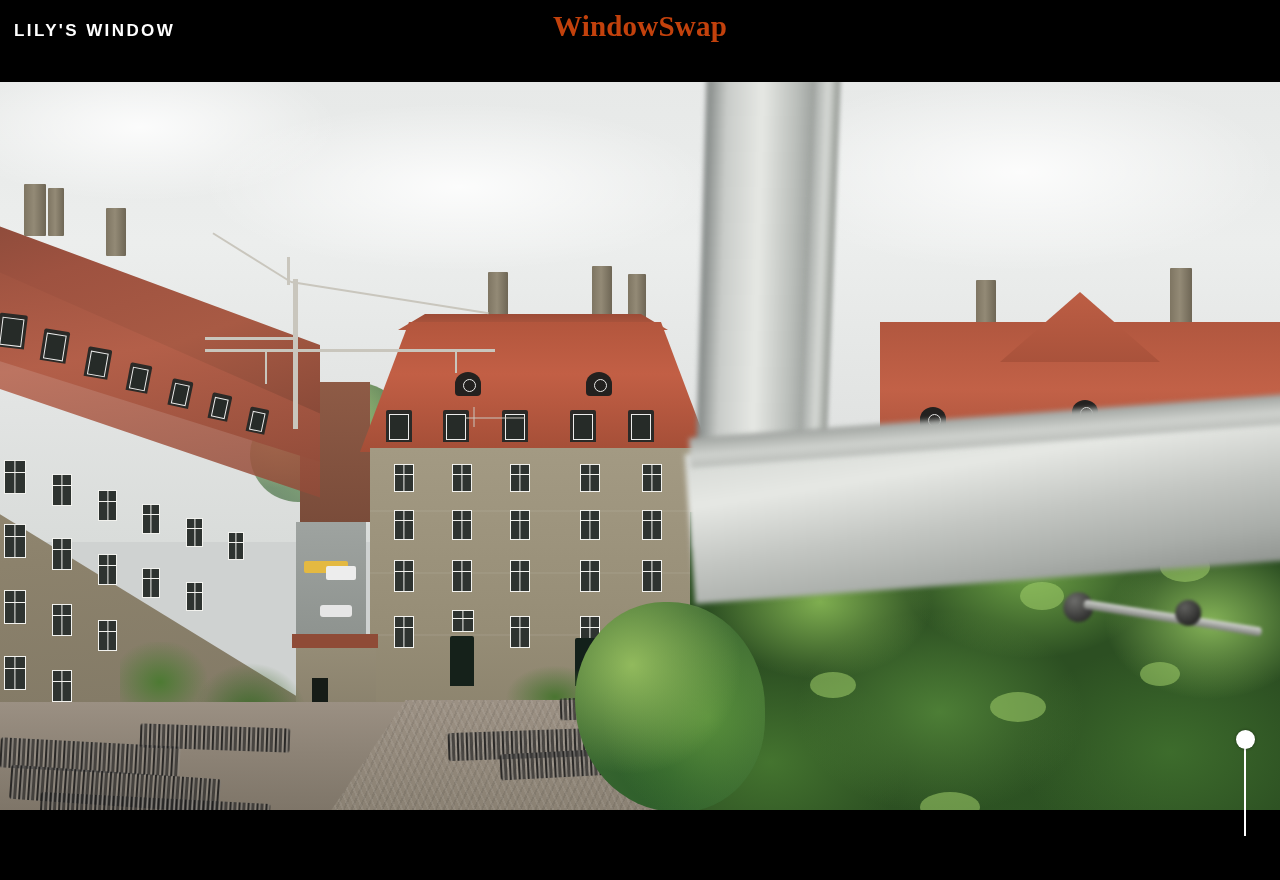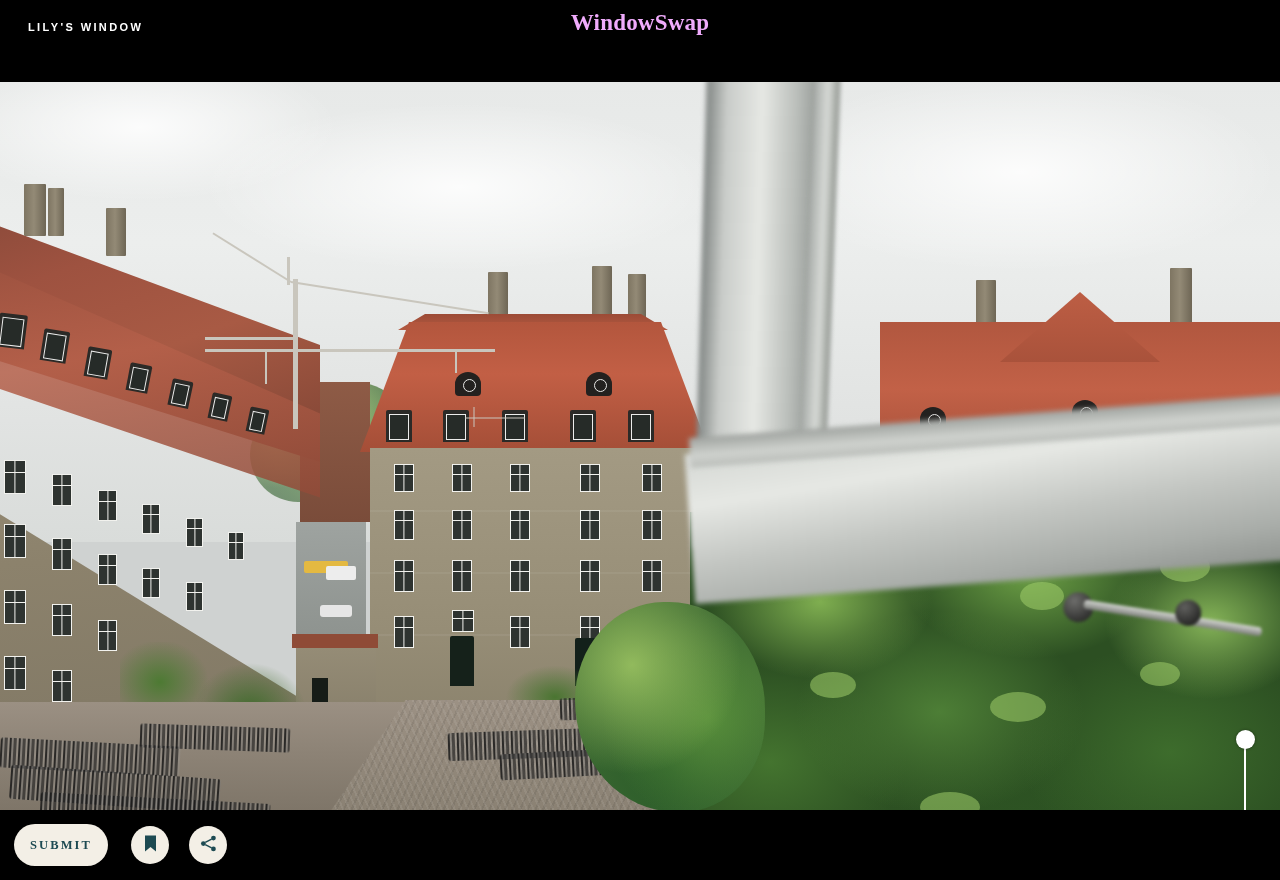--- a/index.html
+++ b/index.html
@@ -17,34 +17,34 @@
   }
 
   
   #header {
     position: absolute; top: 0; left: 0;
     width: 1280px; height: 82px;
     background: #000000;
     z-index: 40;
   }
   #brand-label {
-    position: absolute; left: 28px; top: 21px;
+    position: absolute; left: 14px; top: 21px;
     color: #ffffff;
-    font-size: 11px;
+    font-size: 17px;
     font-weight: 700;
     letter-spacing: 2.4px;
     font-family: "Liberation Sans", sans-serif;
     text-align: center;
   }
   #logo {
     position: absolute; left: 0; right: 0; top: 10px;
     text-align: center;
-    color: #f0abfc;
+    color: #c2410c;
     font-family: "Liberation Serif", serif;
-    font-size: 23px;
+    font-size: 29px;
     font-weight: 700;
     letter-spacing: 0.2px;
   }
   #location-group {
     position: absolute; right: 14px; top: 6px;
     display: flex; align-items: center; gap: 14px;
     height: 42px;
   }
   .circle-icon-btn {
     width: 39px; height: 39px; border-radius: 50%;
@@ -578,41 +578,14 @@
       <div class="latch-arm"></div>
       <div class="latch-knob2"></div>
     </div>
   </div>
 
   <div id="volume-slider">
     <div id="volume-track"></div>
     <div id="volume-knob"></div>
   </div>
 
-  <div id="bottom-bar">
-
-    <div id="submit-button">
-      <span id="submit-label">SUBMIT</span>
-    </div>
-
-    <div id="bookmark-button" class="round-btn-light">
-      <span>
-        <svg width="17" height="19" viewBox="0 0 17 19" aria-hidden="true">
-          <path d="M3 1.5 H14 V17.5 L8.5 13 L3 17.5 Z" fill="#1d4a52"></path>
-        </svg>
-      </span>
-    </div>
-
-    <div id="share-button" class="round-btn-light">
-      <span>
-        <svg width="19" height="19" viewBox="0 0 20 20" aria-hidden="true">
-          <circle cx="15.2" cy="4.3" r="2.5" fill="#1d4a52"></circle>
-          <circle cx="4.6" cy="10" r="2.5" fill="#1d4a52"></circle>
-          <circle cx="15.2" cy="15.7" r="2.5" fill="#1d4a52"></circle>
-          <line x1="6.6" y1="8.9" x2="13.3" y2="5.3" stroke="#1d4a52" stroke-width="1.5"></line>
-          <line x1="6.6" y1="11.1" x2="13.3" y2="14.7" stroke="#1d4a52" stroke-width="1.5"></line>
-        </svg>
-      </span>
-    </div>
-
-  </div>
 
 </div>
 
 </body></html>

